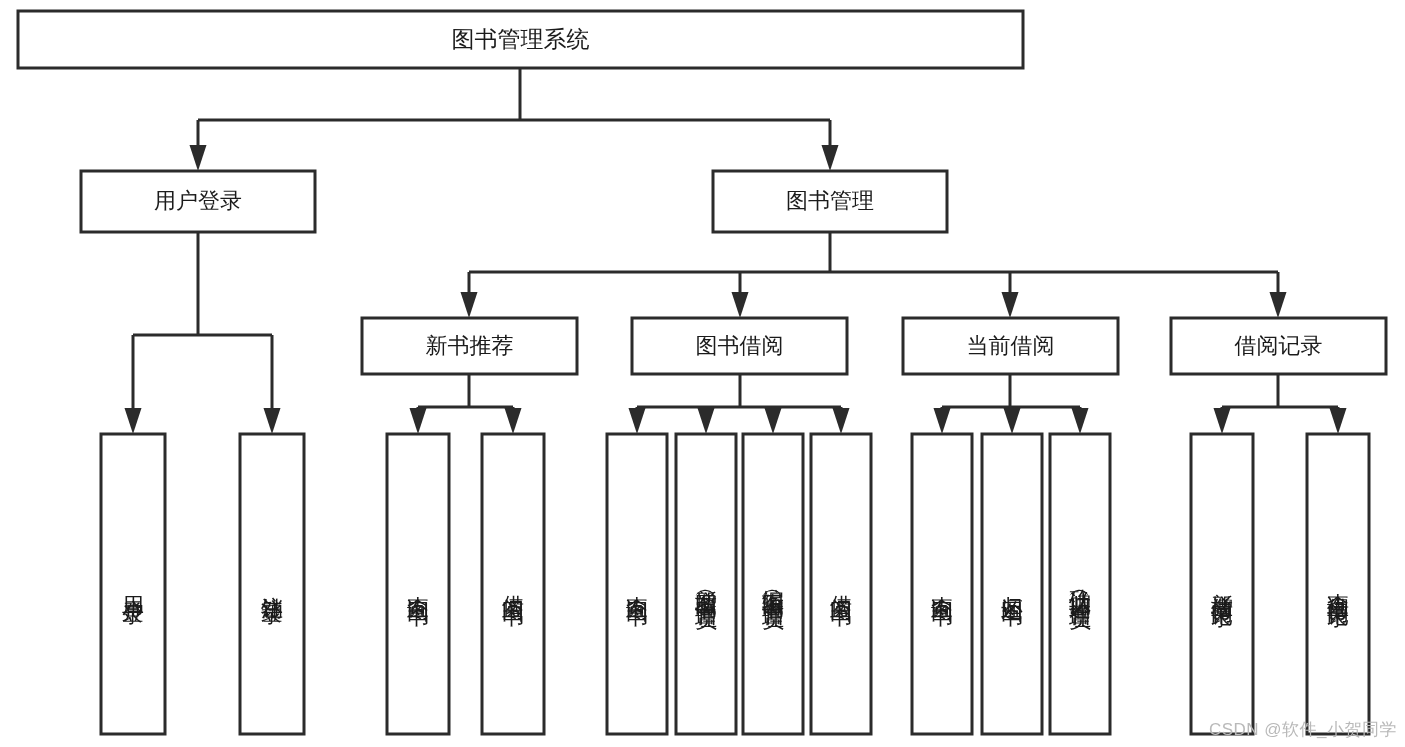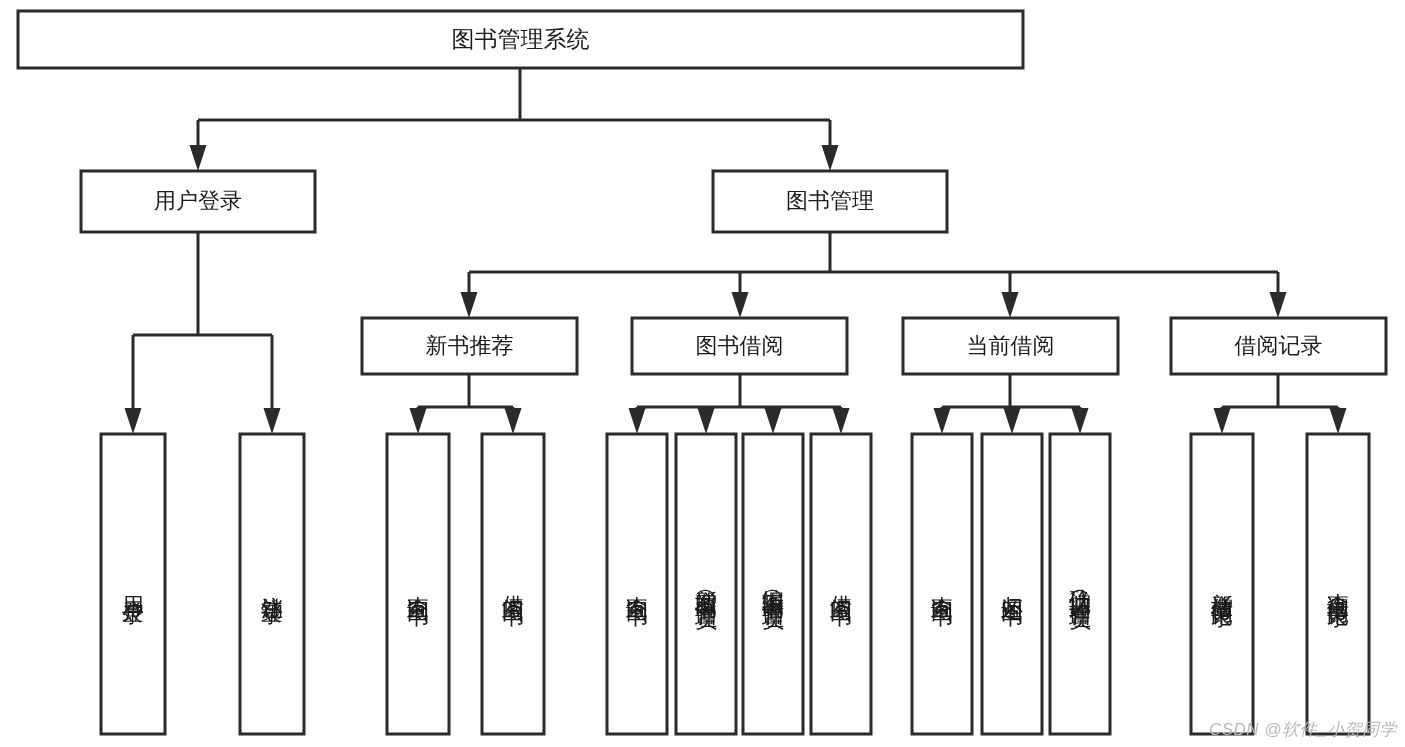--- a/index.html
+++ b/index.html
@@ -72,21 +72,20 @@
   }
   .watermark {
     position: absolute;
     right: 8px;
     bottom: 6px;
     font-family: "Liberation Sans", "DejaVu Sans", sans-serif;
     font-size: 17px;
     color: #b9b9b9;
     letter-spacing: 0.5px;
     white-space: nowrap;
-    font-style: italic;
   }
 </style>
 </head>
 <body>
 
 <div id="diagram-root">
 
   <svg class="diagram-canvas" viewBox="0 0 1405 747">
     <g id="edges-layer">
         <g>

